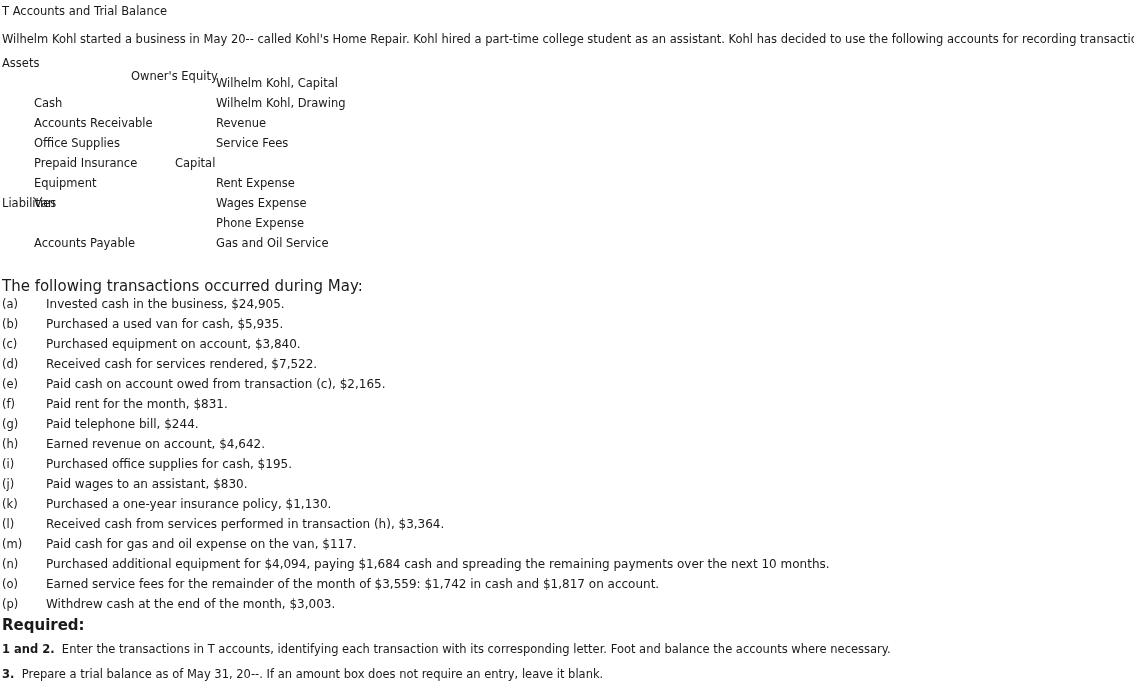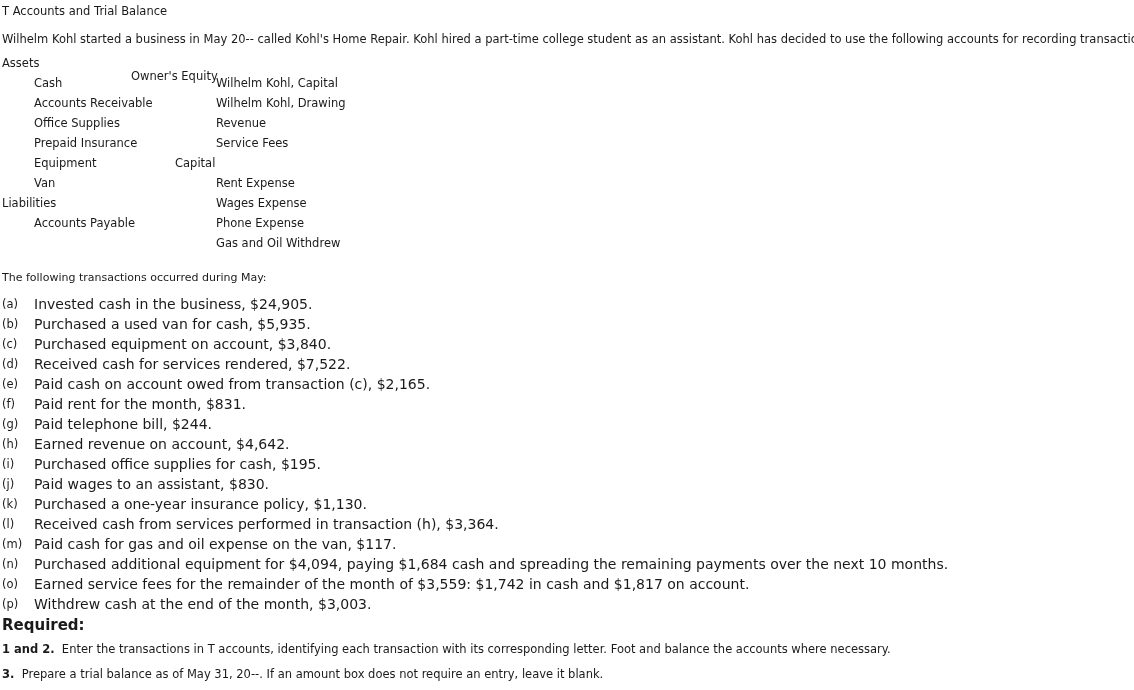--- a/index.html
+++ b/index.html
@@ -59,31 +59,31 @@
     position: absolute;
     white-space: nowrap;
     font-size: 11.5px;
   }
   .acct-right {
     position: absolute;
     white-space: nowrap;
     font-size: 11.5px;
   }
   .lv0 { left: 2px; }
-  .lv1 { left: 34px; }
+  .lv1 { left: 34px; margin-top: 20px; }
   .r-lv0 { left: 131px; margin-top: 13px; }
   .r-lv0b { left: 175px; }
   .r-lv1 { left: 180px; margin-left: 36px; }
 
   
   .trans-intro {
     position: absolute;
     left: 2px;
-    top: 271px;
-    font-size: 11px;
+    top: 277px;
+    font-size: 15px;
     white-space: nowrap;
   }
   .trans-list {
     position: absolute;
     left: 0;
     top: 294px;
     width: 1130px;
   }
   .trans-row {
     position: relative;
@@ -91,23 +91,23 @@
     line-height: 20px;
   }
   .trans-label {
     position: absolute;
     left: 2px;
     white-space: nowrap;
     font-size: 11.5px;
   }
   .trans-text {
     position: absolute;
-    left: 34px;
-    white-space: nowrap;
-    font-size: 14px;
+    left: 46px;
+    white-space: nowrap;
+    font-size: 12px;
   }
 
   
   .required-block {
     position: absolute;
     left: 0;
     top: 616px;
     width: 1130px;
   }
   .req-heading {
@@ -173,21 +173,21 @@
       </div>
       <div class="acct-row">
         <div class="acct-left lv0">Liabilities</div>
         <div class="acct-right r-lv1">Wages Expense</div>
       </div>
       <div class="acct-row">
         <div class="acct-left lv1">Accounts Payable</div>
         <div class="acct-right r-lv1">Phone Expense</div>
       </div>
       <div class="acct-row">
-        <div class="acct-right r-lv1">Gas and Oil Withdrew</div>
+        <div class="acct-right r-lv1">Gas and Oil Service</div>
       </div>
     </div>
 
   <div class="trans-intro">The following transactions occurred during May:</div>
 
   <div class="trans-list">
       <div class="trans-row">
         <div class="trans-label">(a)</div>
         <div class="trans-text">Invested cash in the business, $24,905.</div>
       </div>

